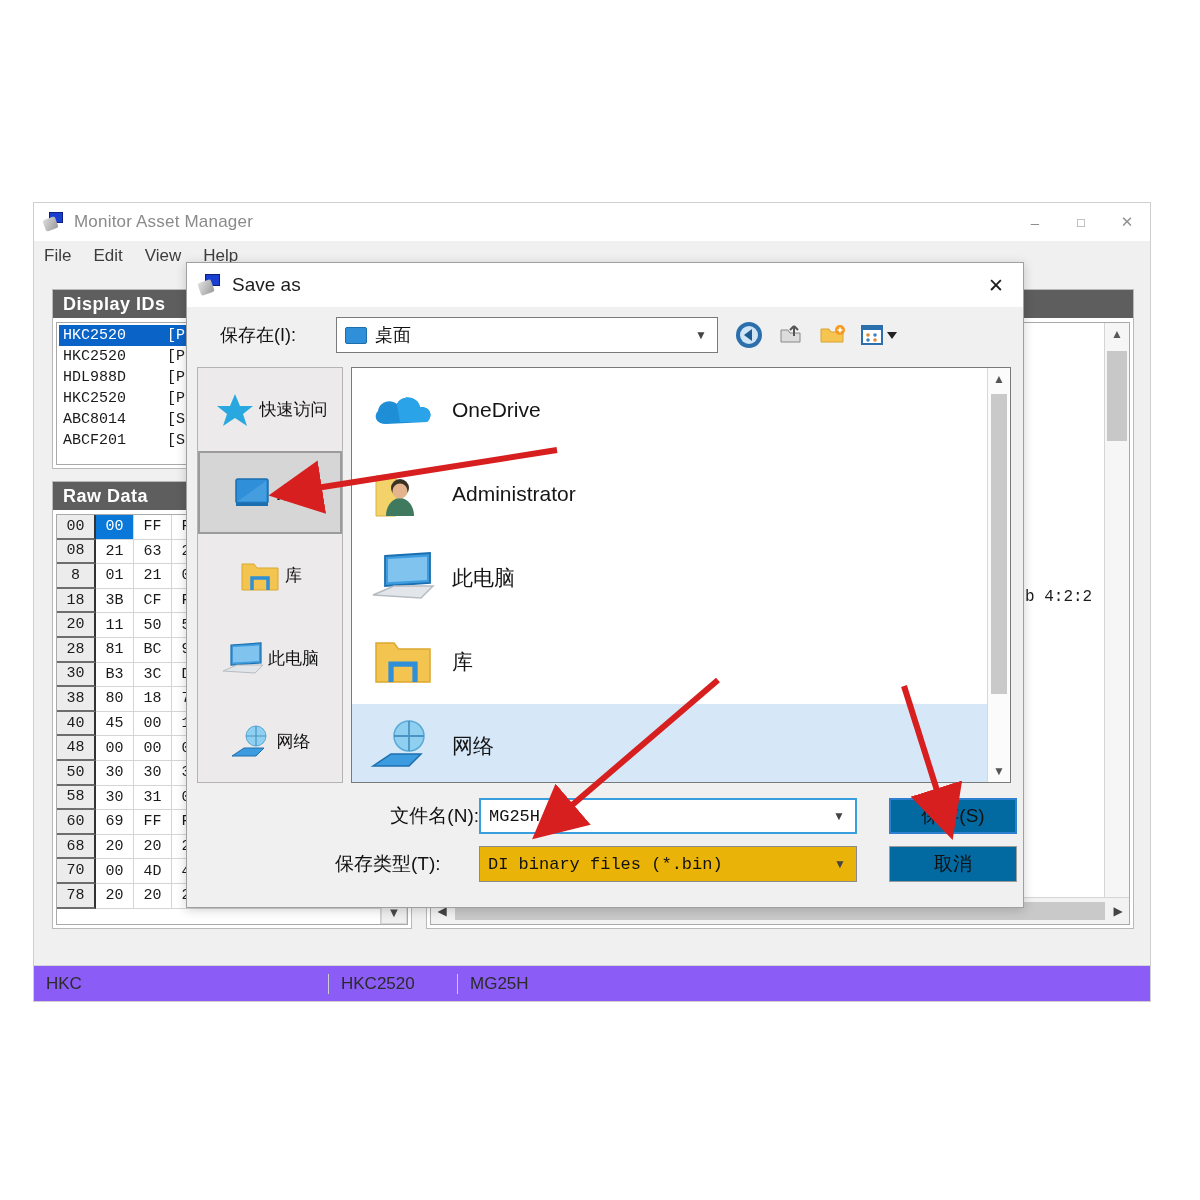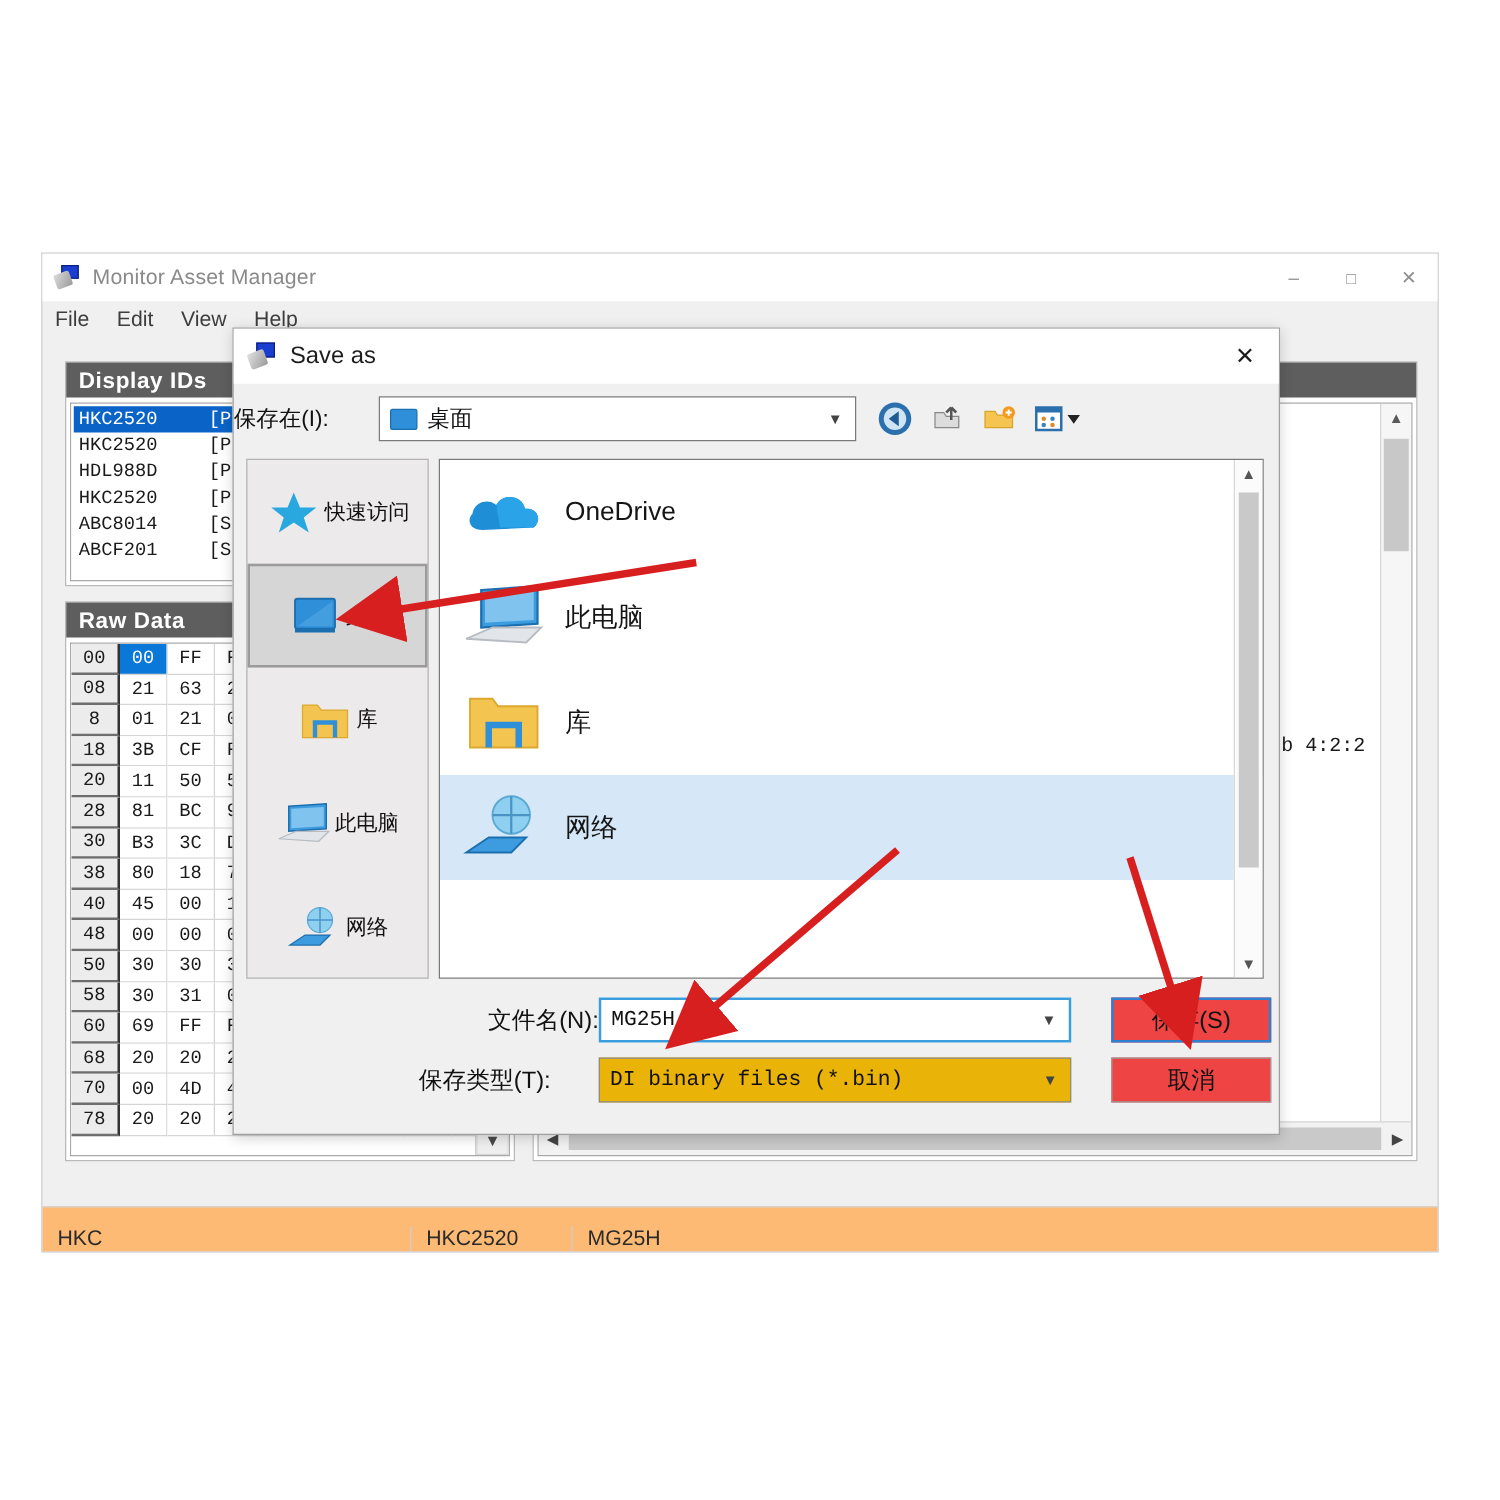--- a/index.html
+++ b/index.html
@@ -111,22 +111,22 @@
   }
   .vscroll .ar.up{top:0;} .vscroll .ar.dn{bottom:0;}
   .hscroll{
     position:absolute;left:0;right:0;bottom:0;height:26px;background:#f2f2f2;border-top:1px solid #d5d5d5;
     display:flex;align-items:center;
   }
   .hscroll .ar{width:22px;text-align:center;color:#444;font-size:12px;}
   .hscroll .thumb{flex:1;height:18px;background:#c9c9c9;margin:0 2px;}
 
   .statusbar{
-    position:absolute;left:0;right:0;bottom:0;height:36px;background:#fdba74;border-top:1px solid #d4d4d4;
-    display:flex;align-items:flex-end;box-sizing:border-box;
+    position:absolute;left:0;right:0;bottom:0;height:36px;background:#8b5cf6;border-top:1px solid #d4d4d4;
+    display:flex;align-items:center;box-sizing:border-box;
   }
   .sb-cell{font-size:17px;color:#2b2b2b;padding-left:12px;position:relative;}
   .sb-cell.c1{width:282px;}
   .sb-cell.c2{width:116px;border-left:1px solid #cdcdcd;}
   .sb-cell.c3{border-left:1px solid #cdcdcd;}
 
   
   .dialog{
     position:absolute;left:186px;top:262px;width:838px;height:646px;
     background:#f0f0f0;border:1px solid #a0a0a0;box-sizing:border-box;
@@ -140,21 +140,21 @@
   .dlg-icon .pen{position:absolute;left:0;top:7px;width:14px;height:13px;background:linear-gradient(135deg,#e2e2e2,#9a9a9a);transform:rotate(-20deg);border-radius:2px;}
   .dlg-title-text{font-size:19px;color:#1d1d1d;}
   .dlg-close{
     position:absolute;right:0;top:0;width:54px;height:44px;display:flex;align-items:center;justify-content:center;
     color:#1d1d1d;font-size:19px;
   }
 
   .lookin-row{
     position:absolute;left:0;right:0;top:44px;height:56px;display:flex;align-items:center;
   }
-  .lookin-label{font-size:18px;color:#111;width:116px;}
+  .lookin-label{font-size:18px;color:#111;margin-left:33px;width:116px;}
   .combo{
     width:382px;height:36px;background:#fff;border:1px solid #7a7a7a;box-sizing:border-box;
     display:flex;align-items:center;position:relative;
   }
   .combo .mini-monitor{
     width:20px;height:15px;margin-left:8px;margin-right:8px;background:#2f8fd8;
     border:1px solid #1c6fae;border-radius:2px;flex:none;
   }
   .combo .cval{font-size:18px;color:#111;}
   .combo .carat{position:absolute;right:10px;color:#444;font-size:12px;}
@@ -198,21 +198,21 @@
     display:flex;align-items:center;position:relative;
   }
   .fname-input .v{font-family:"Liberation Mono",monospace;font-size:17px;color:#111;margin-left:8px;}
   .ftype-combo{
     width:378px;height:36px;background:#eab308;border:1px solid #8c8c8c;box-sizing:border-box;
     display:flex;align-items:center;position:relative;
   }
   .ftype-combo .v{font-family:"Liberation Mono",monospace;font-size:17px;color:#111;margin-left:8px;}
   .dd{position:absolute;right:10px;color:#444;font-size:12px;}
   .dbtn{
-    width:128px;height:36px;margin-left:32px;background:#ef4444;border:1px solid #9a9a9a;box-sizing:border-box;
+    width:128px;height:36px;margin-left:32px;background:#0369a1;border:1px solid #9a9a9a;box-sizing:border-box;
     display:flex;align-items:center;justify-content:center;font-size:19px;color:#111;
   }
   .dbtn.primary{border:2px solid #2f7fd0;}
 
   
   .arrows{position:absolute;inset:0;pointer-events:none;}
 </style>
 </head>
 <body>
 
@@ -513,20 +513,29 @@
     <div class="filelist">
       <div id="file-rows">
           <div class="fl-row">
             <div class="fl-icon"><svg width="66" height="56" viewBox="0 0 66 56">
                 <path d="M16 42 C6 42 3 34 8 29 C9 20 20 16 27 22 C32 12 48 14 50 25 C60 24 64 34 57 40 Z" fill="#1e8ed6"></path>
                 <path d="M27 22 C32 12 48 14 50 25 C60 24 64 34 57 40 L30 40 Z" fill="#2aa3e8"></path>
               </svg></div>
             <div class="fl-label">OneDrive</div>
           </div>
           <div class="fl-row">
+            <div class="fl-icon"><svg width="66" height="56" viewBox="0 0 66 56">
+                <path d="M6 50 L6 10 L24 10 L28 16 L26 50 Z" fill="#f3d26a" stroke="#dcb43c" stroke-width="1"></path>
+                <circle cx="30" cy="22" r="9" fill="#3b3226"></circle>
+                <path d="M16 50 C16 38 24 32 30 32 C36 32 44 38 44 50 Z" fill="#3f7a5e"></path>
+                <circle cx="30" cy="25" r="7.5" fill="#e3b48d"></circle>
+              </svg></div>
+            <div class="fl-label">Administrator</div>
+          </div>
+          <div class="fl-row">
             <div class="fl-icon"><svg width="66" height="54" viewBox="0 0 44 36">
                 <path d="M10 4 L40 2 L40 22 L10 24 Z" fill="#3d9ce0" stroke="#1c6fae" stroke-width="1.2"></path>
                 <path d="M12 6 L38 4.5 L38 20 L12 21.5 Z" fill="#7fc3ee"></path>
                 <path d="M2 30 L16 24 L42 24 L34 32 Z" fill="#e2e6ea" stroke="#b7bcc2" stroke-width="1"></path>
               </svg></div>
             <div class="fl-label">此电脑</div>
           </div>
           <div class="fl-row">
             <div class="fl-icon"><svg width="66" height="54" viewBox="0 0 44 36">
                 <path d="M4 32 L4 6 L16 6 L19 10 L40 10 L40 32 Z" fill="#f3c44f" stroke="#dca82f" stroke-width="1"></path>

